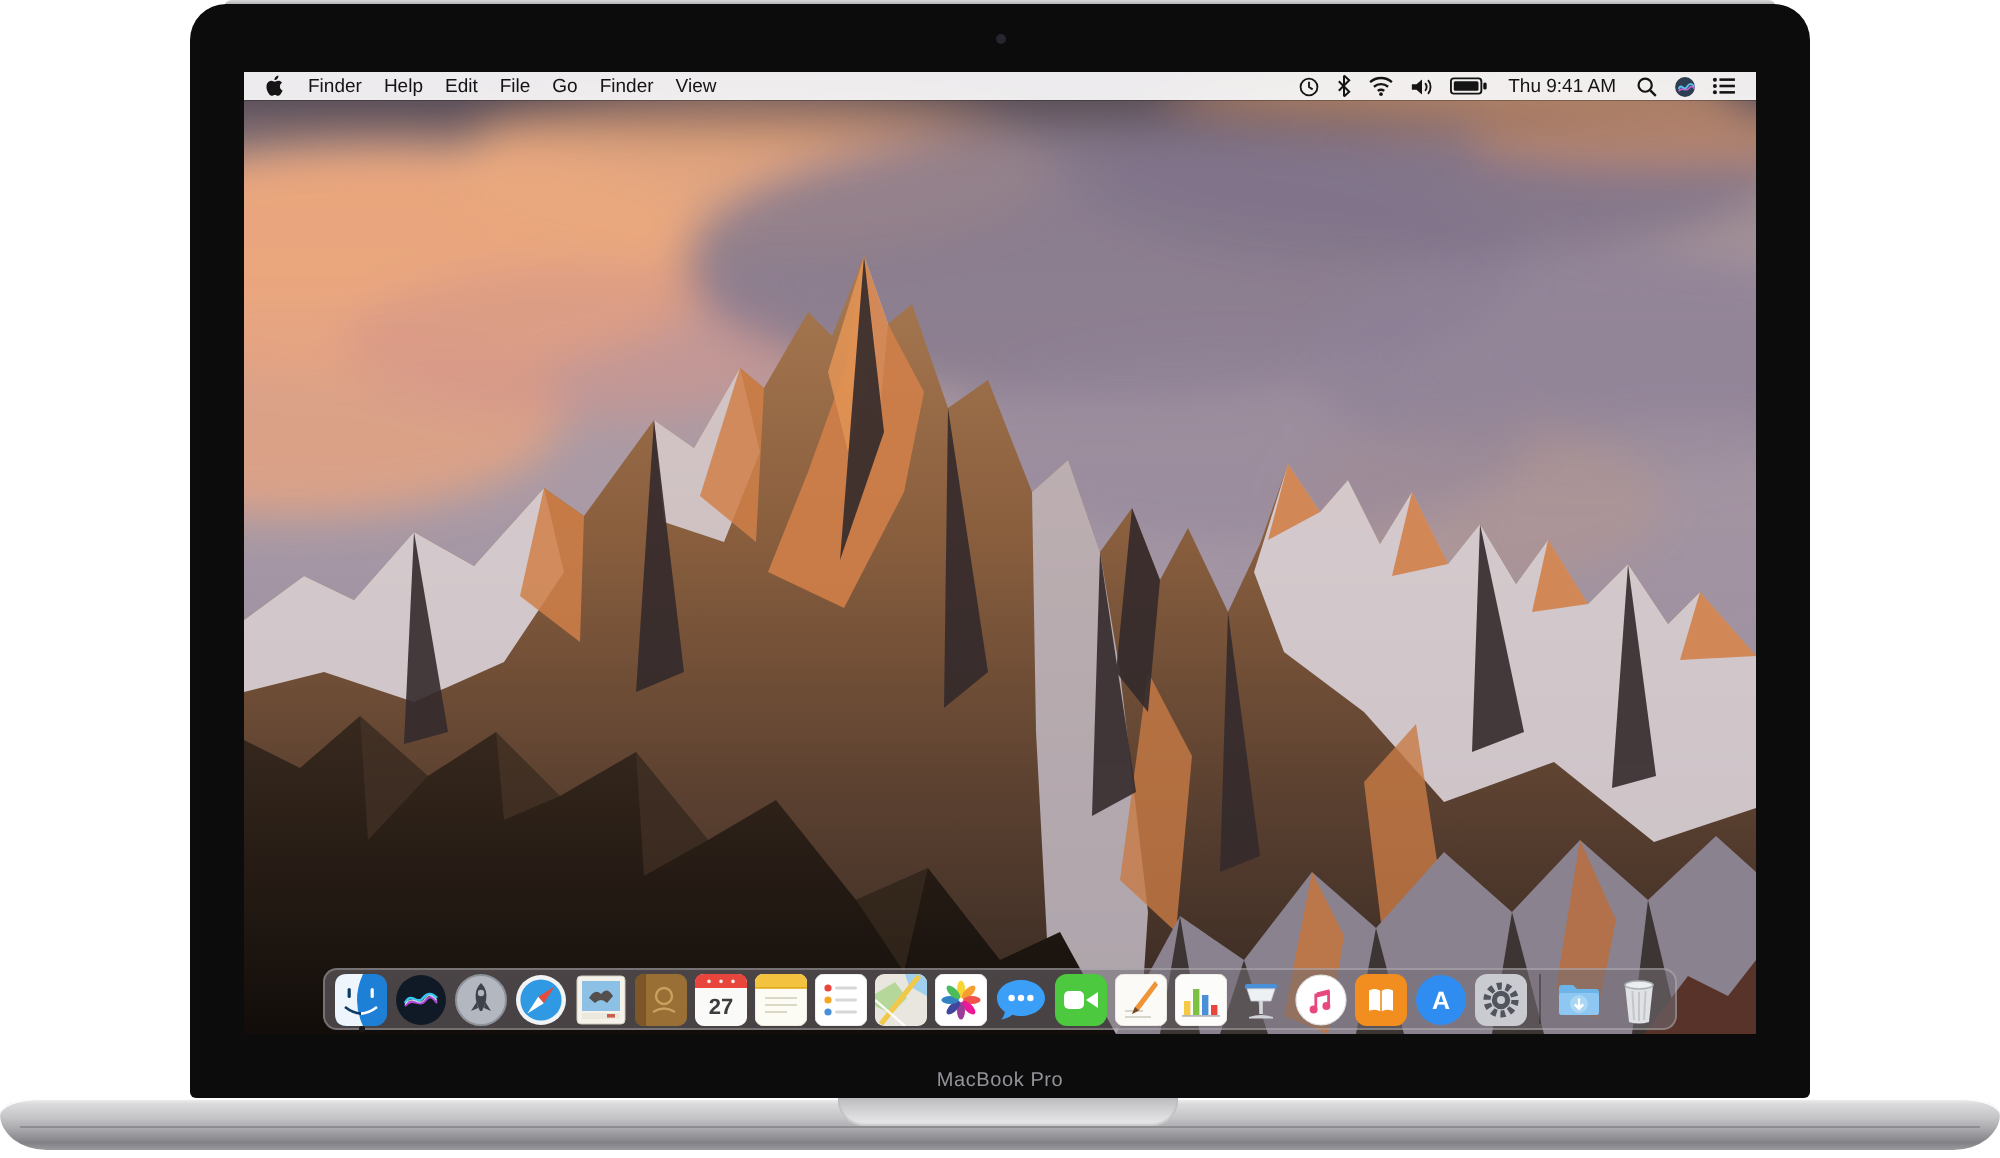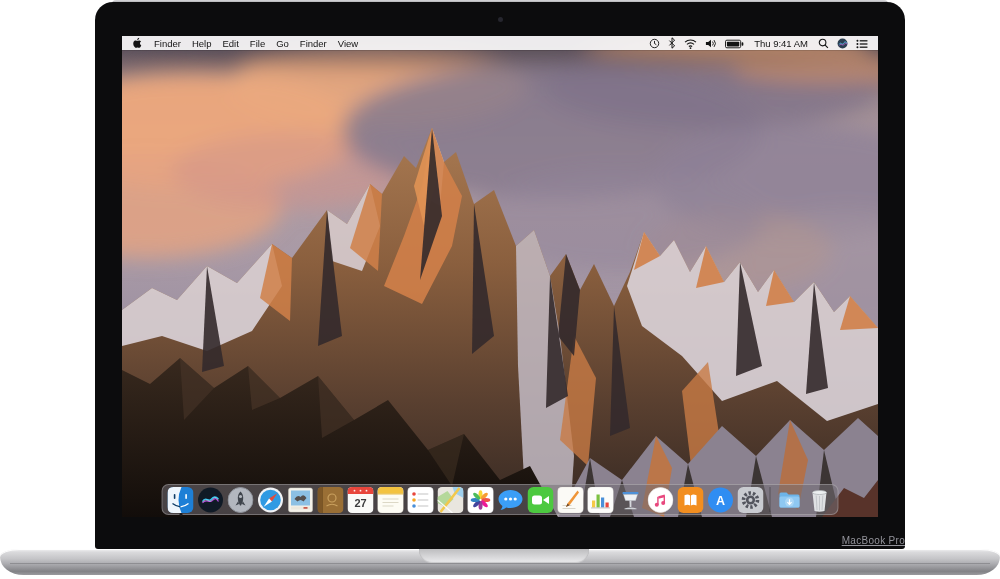--- a/index.html
+++ b/index.html
@@ -2,35 +2,35 @@
 <html><head>
 <meta charset="utf-8">
 <style>
   html,body{margin:0;padding:0;background:#ffffff;}
   .stage{position:relative;width:1000px;height:579px;background:#fff;font-family:"Liberation Sans","DejaVu Sans",sans-serif;overflow:hidden;}
 
   
   .lid-edge{position:absolute;left:112px;top:0;width:776px;height:4px;background:linear-gradient(#d9d9db,#8f8f93);border-radius:4px 4px 0 0;}
   .lid{position:absolute;left:95px;top:2px;width:810px;height:547px;background:#0c0c0d;border-radius:18px 18px 3px 3px;}
   .camera{position:absolute;left:50%;top:15px;width:5px;height:5px;margin-left:-2px;border-radius:50%;background:#26262e;}
-  .model-label{position:absolute;left:0;right:0;bottom:3px;text-align:right;font-size:10px;letter-spacing:.3px;color:#93939a;text-decoration:underline;}
+  .model-label{position:absolute;left:0;right:0;bottom:3px;text-align:center;font-size:10px;letter-spacing:.3px;color:#93939a;}
   .base{position:absolute;left:0;top:549px;width:1000px;height:26px;}
   .base .slab{position:absolute;inset:0;background:linear-gradient(#f3f3f4 0%,#dadadc 12%,#c4c4c7 38%,#ababaf 58%,#828286 86%,#9a9a9e 100%);border-radius:22px 22px 26px 26px / 9px 9px 20px 20px;box-shadow:inset 0 1px 0 rgba(255,255,255,.9);}
   .base .seam{position:absolute;left:10px;right:10px;top:14px;height:1px;background:rgba(0,0,0,.18);}
   .notch{position:absolute;left:419px;top:0;width:170px;height:14px;background:linear-gradient(#bdbdbf,#ececee);border-radius:0 0 13px 13px;box-shadow:inset 0 -1px 1px rgba(0,0,0,.15);}
 
   
   .screen{position:absolute;left:27px;top:34px;width:756px;height:481px;background:#000;overflow:hidden;}
   .wallpaper{position:absolute;inset:0;}
 
   
   .menubar{position:absolute;left:0;top:0;width:100%;height:14px;background:rgba(247,245,246,.94);display:flex;align-items:center;padding:0 10px;box-sizing:border-box;font-size:9.5px;color:#141414;box-shadow:0 0.5px 0 rgba(0,0,0,.25);}
   .menubar .menu{margin-right:11px;white-space:nowrap;}
   .menubar .menu.active{font-weight:normal;margin-left:12px;}
-  .mb-right{margin-left:auto;display:flex;align-items:flex-end;gap:8px;}
+  .mb-right{margin-left:auto;display:flex;align-items:center;gap:8px;}
   .mb-right svg{display:block;}
   .mb-time{font-size:9.5px;color:#141414;margin:0 2px;white-space:nowrap;}
 
   
   .dock{position:absolute;left:50%;bottom:2px;transform:translateX(-50%);height:31px;display:flex;align-items:center;gap:4px;padding:0 5px;background:rgba(115,110,116,.55);border:0.5px solid rgba(255,255,255,.25);border-radius:7px;box-sizing:border-box;}
   .dk{width:26px;height:26px;flex:0 0 auto;position:relative;}
   .dk svg{display:block;width:26px;height:26px;}
   .dock-divider{width:1px;height:25px;background:rgba(20,20,20,.35);margin:0 2px;flex:0 0 auto;}
   .run-dot{position:absolute;left:50%;bottom:-3px;width:2.5px;height:2.5px;margin-left:-1px;border-radius:50%;background:#19191c;}
 </style>

